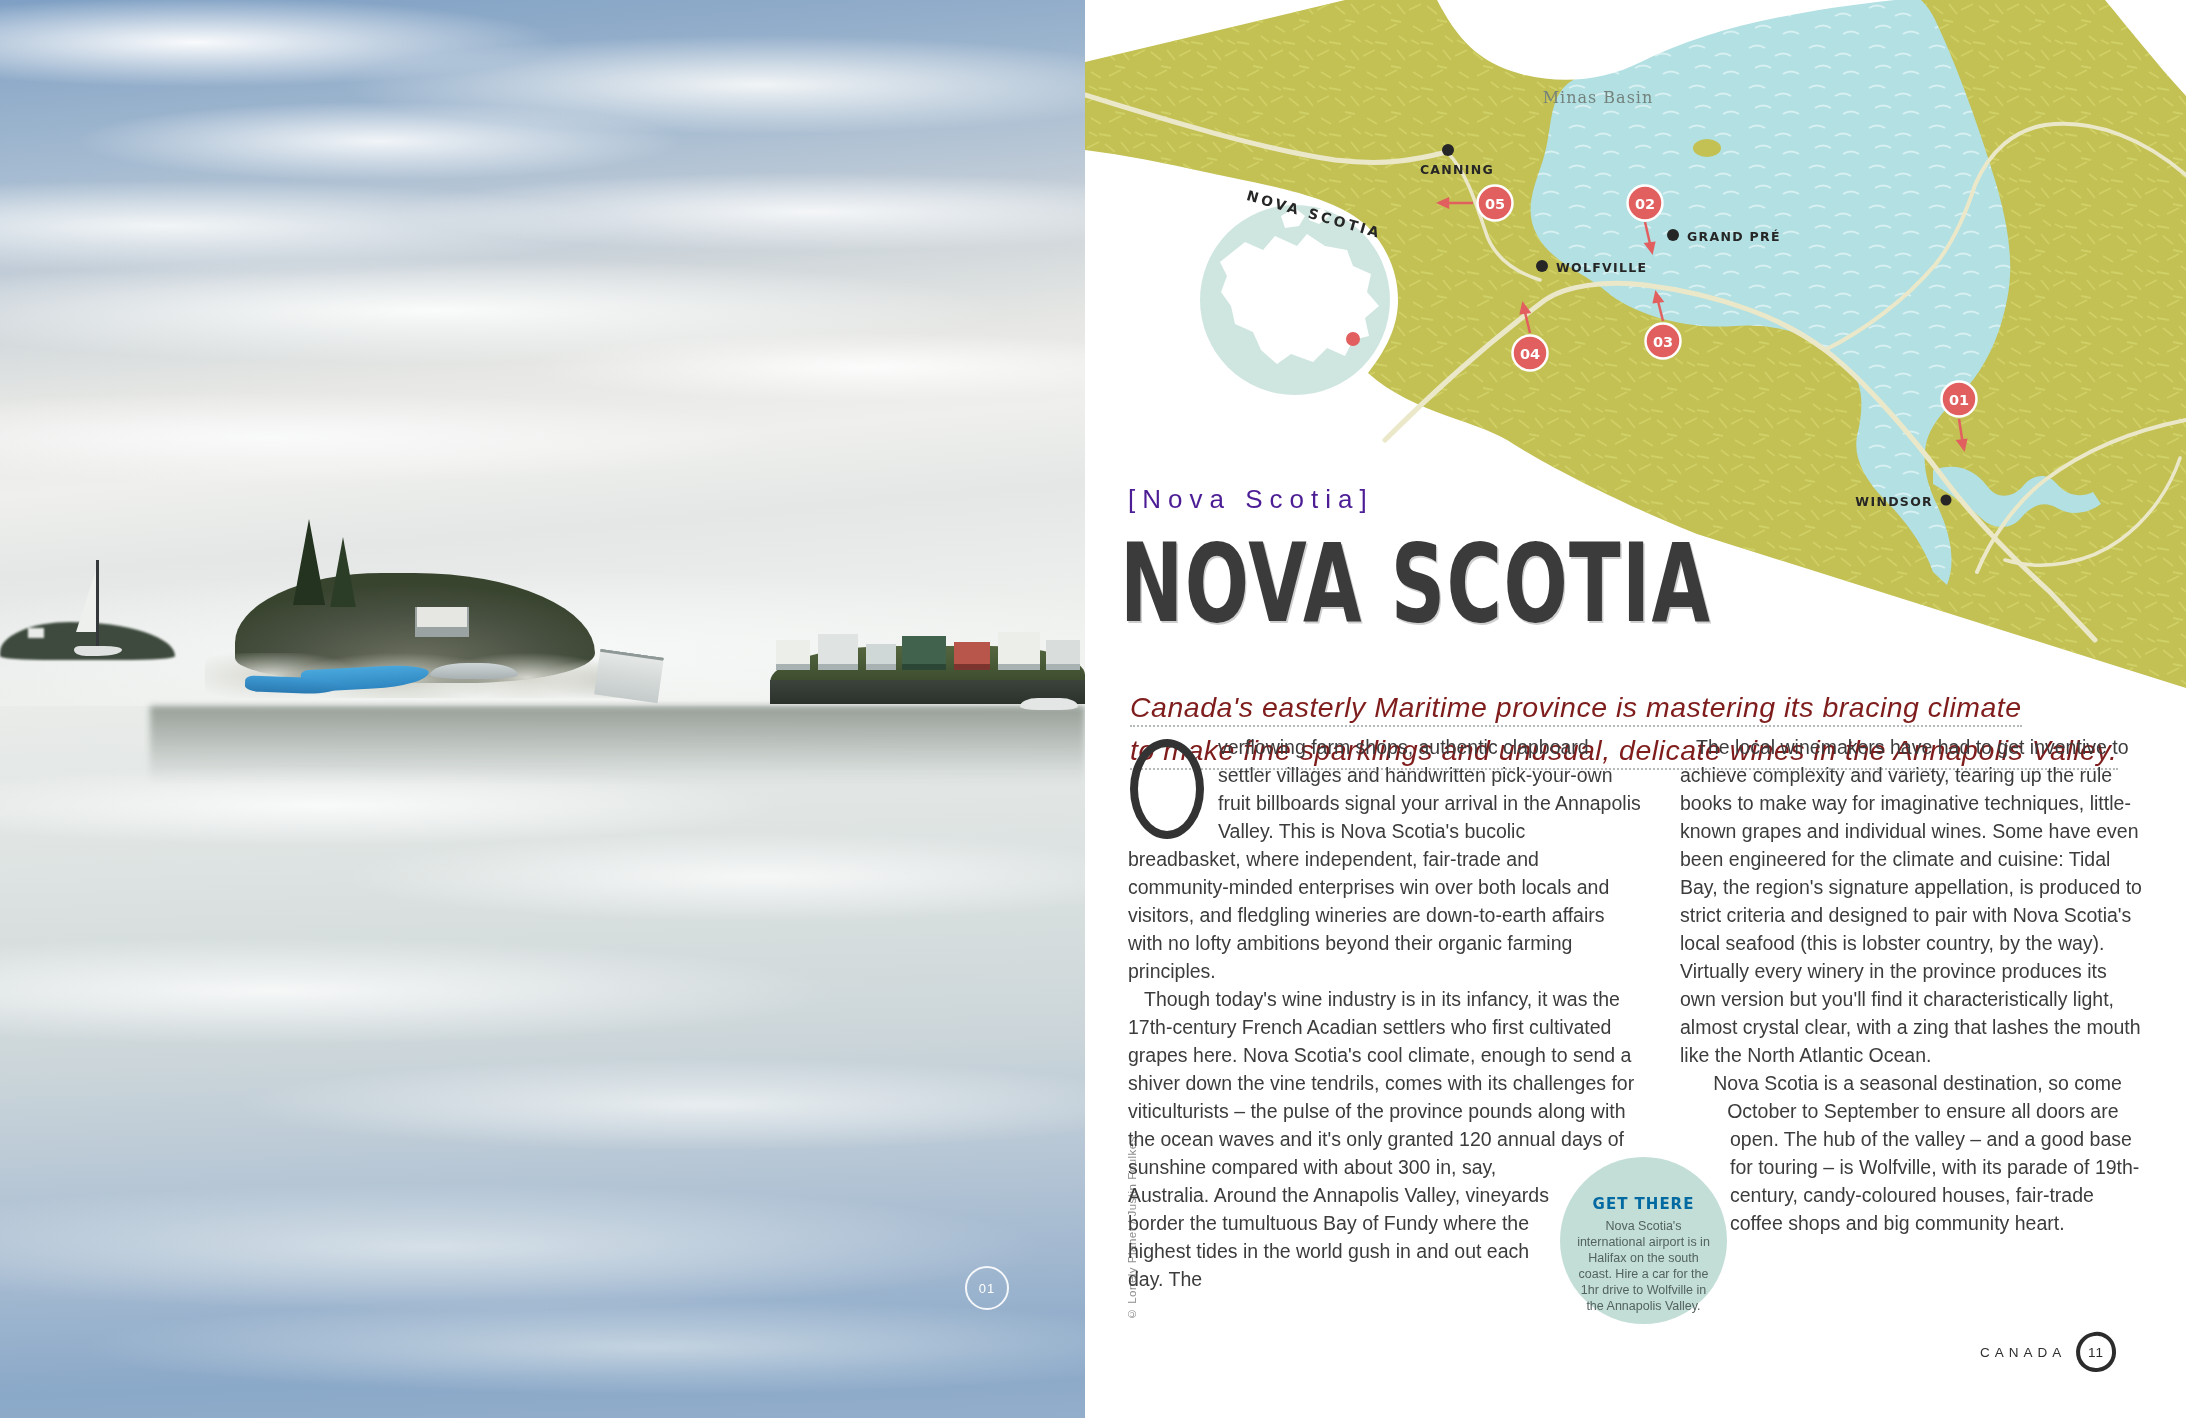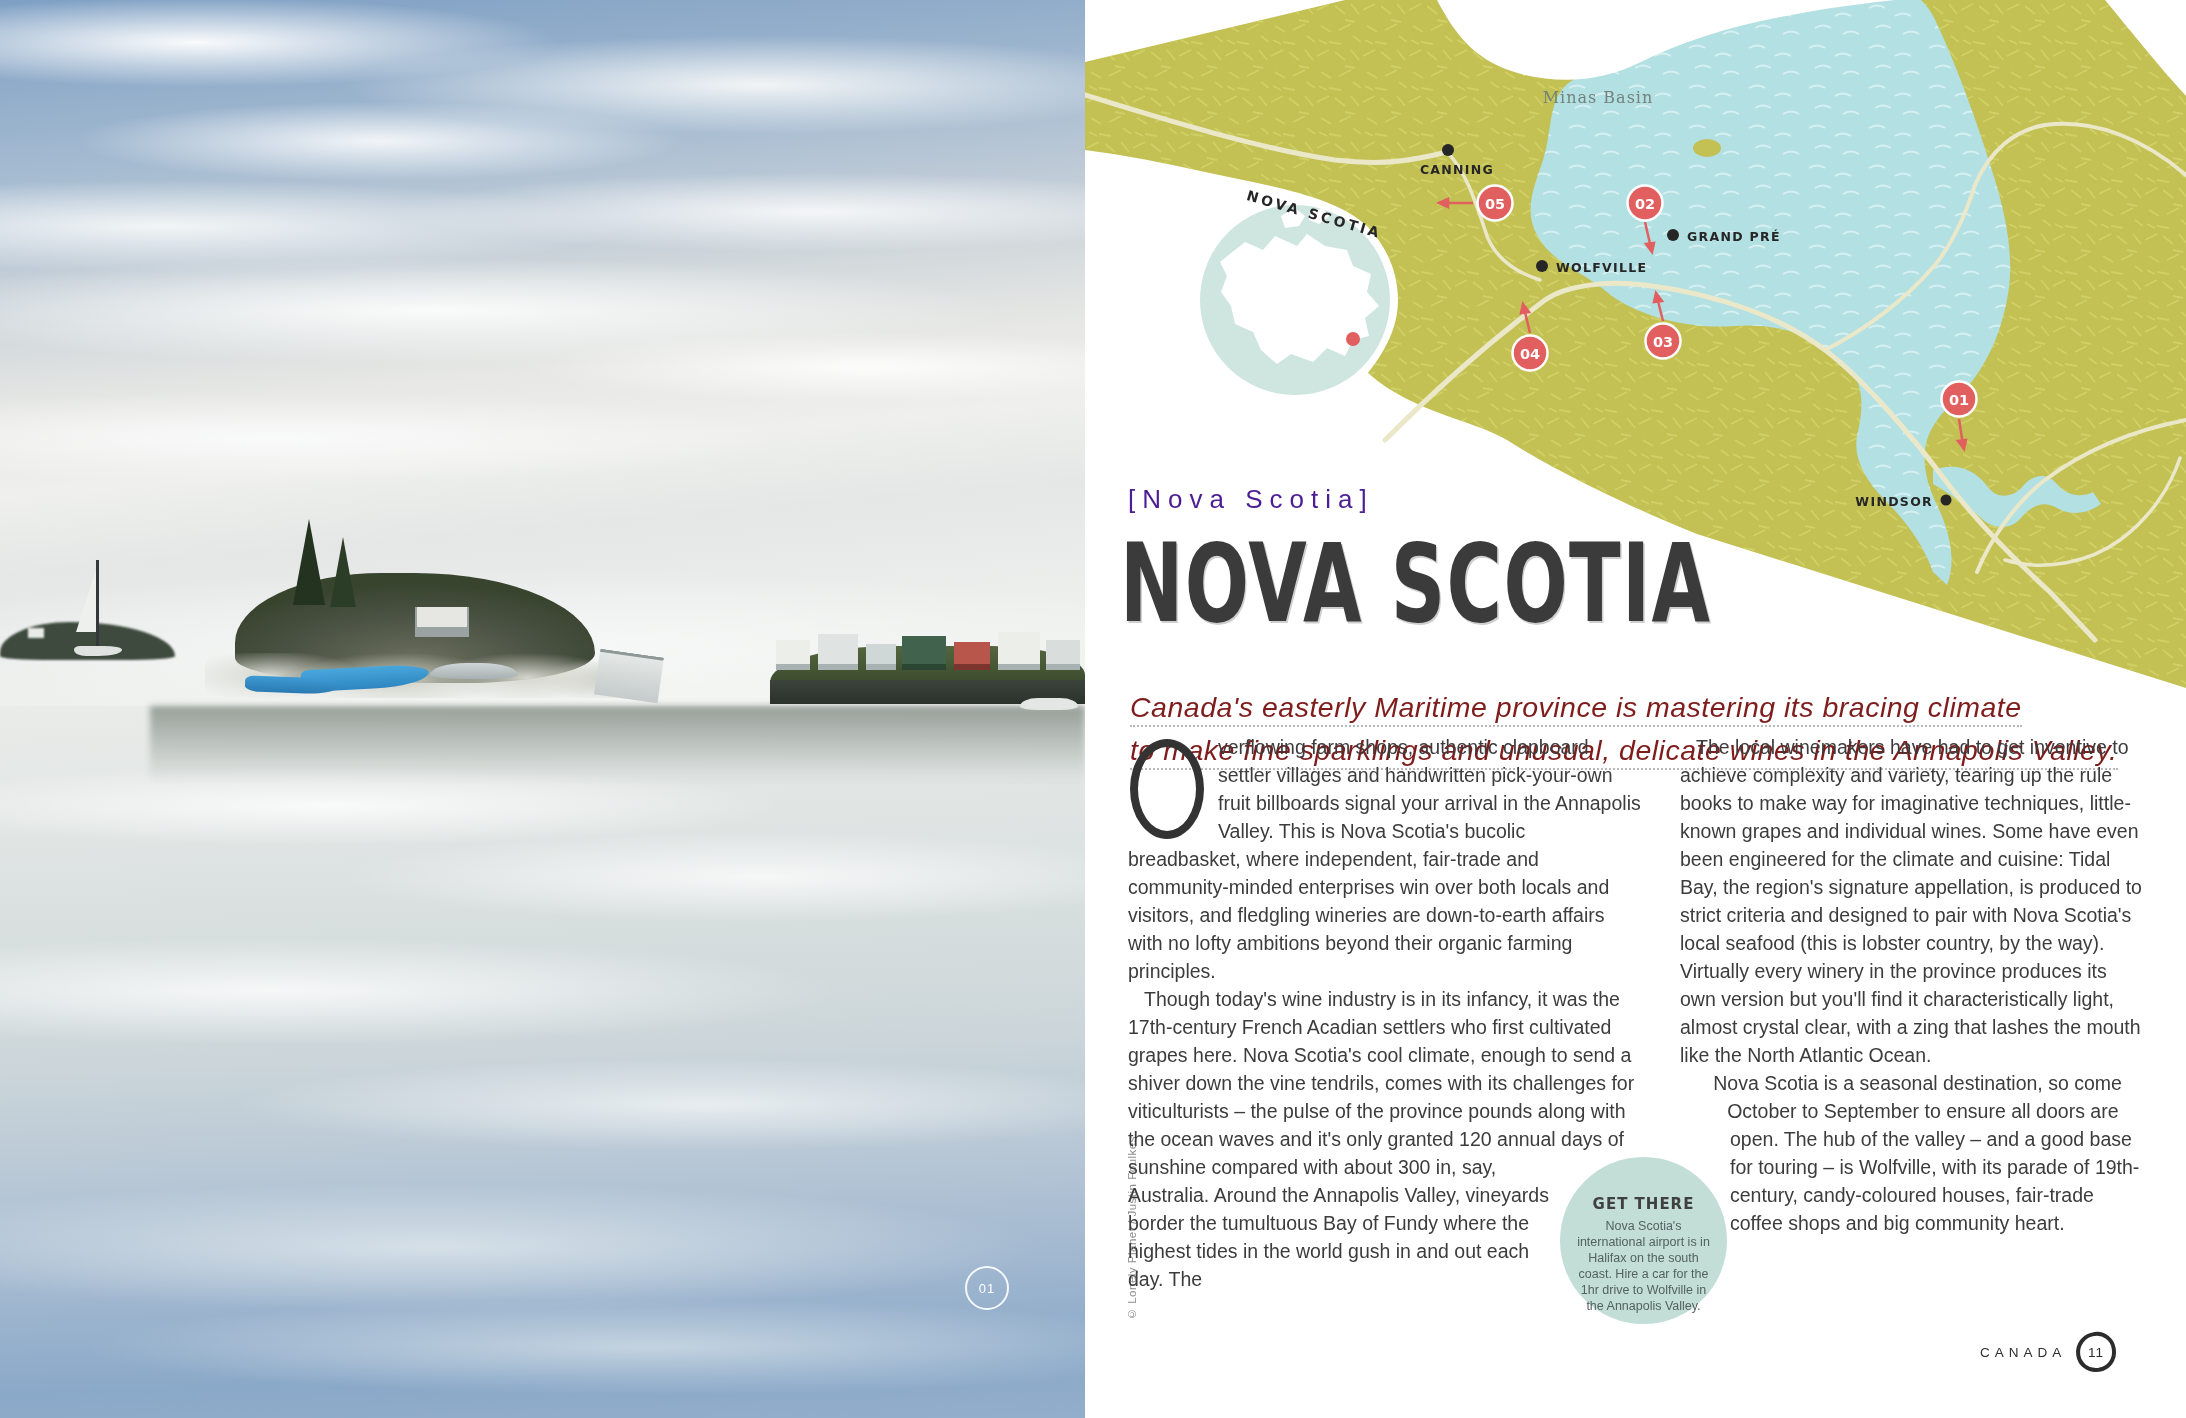--- a/index.html
+++ b/index.html
@@ -87,21 +87,21 @@
   .col2{left:1680px;width:466px;}
   .col p{margin:0;}
   .indent{text-indent:16px;}
   .dropcap{float:left;width:58px;height:84px;border:8px solid #333;border-radius:50%;margin:6px 14px 4px 2px;
     color:transparent;overflow:hidden;}
   .col1-push{float:right;width:84px;height:170px;shape-outside:circle(96px at 86px 87px);}
   .col2-push{float:left;width:50px;height:190px;shape-outside:circle(96px at -36px 115px);shape-margin:6px;}
 
   .getthere{position:absolute;left:1560px;top:1157px;width:167px;height:167px;border-radius:50%;
     background:#c3ded7;text-align:center;padding-top:38px;box-sizing:border-box;}
-  .gt-title{font-weight:bold;font-size:15px;letter-spacing:1px;color:#404040;margin-bottom:5px;
+  .gt-title{font-weight:bold;font-size:15px;letter-spacing:1px;color:#0369a1;margin-bottom:5px;
     font-family:"DejaVu Sans","Liberation Sans",sans-serif;}
   .gt-body{font-size:12.5px;line-height:16px;color:#53625f;width:138px;margin:0 auto;}
 
   .footer{position:absolute;left:1980px;top:1332px;display:flex;align-items:center;}
   .footer-section{font-size:13.5px;letter-spacing:5px;color:#2f2f2f;margin-right:10px;}
   .folio{width:32px;height:32px;border:4px solid #2c2c2c;border-radius:52% 48% 50% 50%;transform:rotate(-8deg);
     display:flex;align-items:center;justify-content:center;}
   .folio span{font-size:13.5px;color:#2c2c2c;transform:rotate(8deg);letter-spacing:1px;}
 
   

